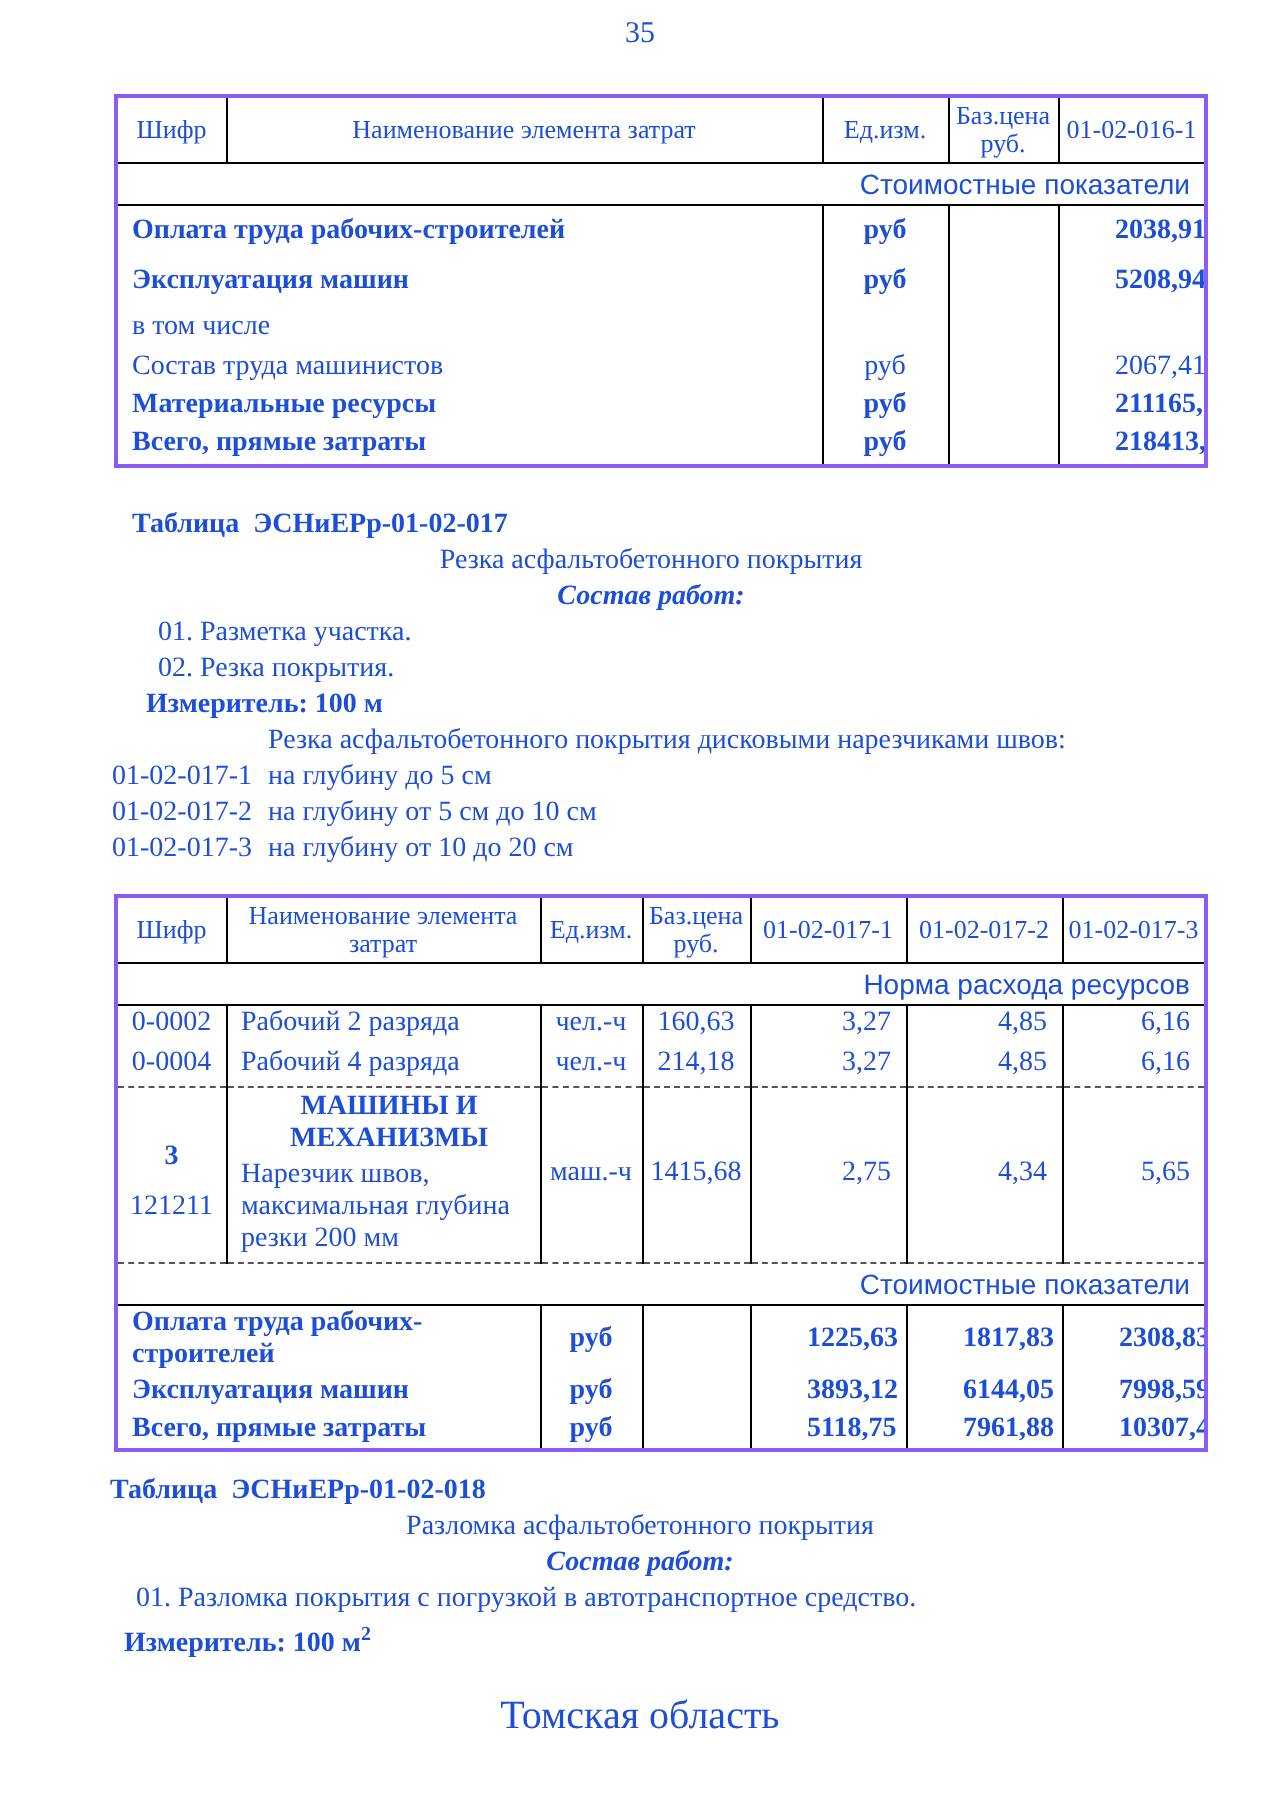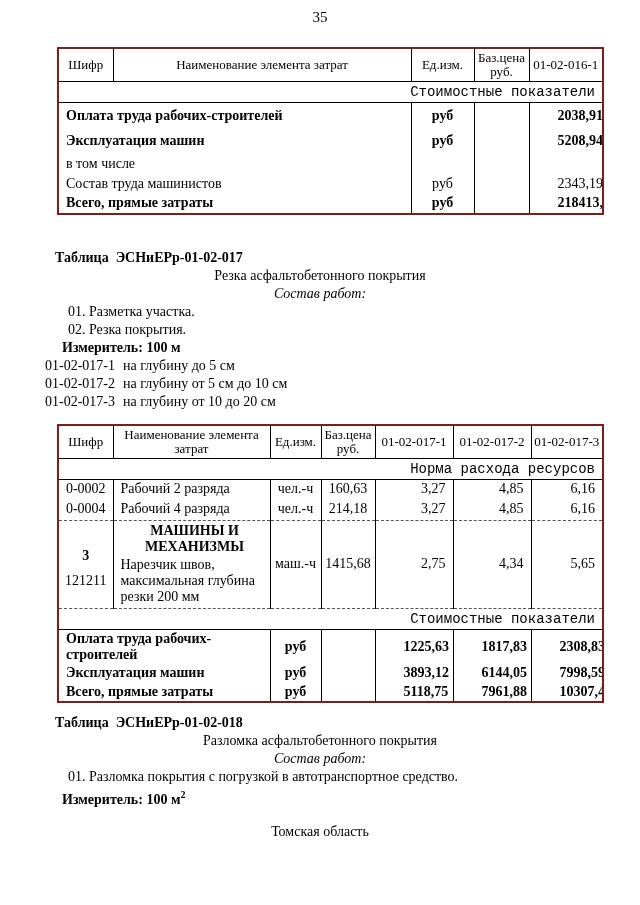--- a/index.html
+++ b/index.html
@@ -1,28 +1,28 @@
 <!DOCTYPE html>
 <html><head>
 <meta charset="utf-8">
 <style>
   html,body{margin:0;padding:0;background:#fff;}
   .page{
-    position:relative;width:640px;height:905px;background:#ffffff;color:#000000;
+    position:relative;width:640px;height:905px;background:#ffffff;color:#1d4ed8;
     font-family:"Liberation Serif","DejaVu Serif",serif;overflow:hidden;
   }
   .pagenum{padding-top:9px;text-align:center;font-size:15px;}
 
   
   table.t{border-collapse:collapse;table-layout:fixed;width:545px;margin-left:57px;
-          border:2px solid #7f1d1d;}
+          border:2px solid #8b5cf6;}
   table.t th{font-weight:normal;font-size:13px;line-height:14px;text-align:center;
              vertical-align:middle;border:1px solid #000;padding:2px 1px;}
   table.t td{font-size:14px;vertical-align:middle;overflow:hidden;}
-  td.slabel{font-family:Liberation Mono, monospace;font-size:11px;
+  td.slabel{font-family:Liberation Sans, sans-serif;font-size:11px;
             text-align:right;padding:2px 7px 2px 0;border-bottom:1px solid #000;}
   .nm{text-align:left;padding-left:7px;}
   .ct{text-align:center;}
   .rt{text-align:right;padding-right:7px;padding-left:28px;}
   .b{font-weight:bold;}
   .vl{border-left:1px solid #000;}
   .vr{border-right:1px solid #000;}
   .h31{height:31px;}.h26{height:26px;}.h25{height:25px;}.h21{height:21px;}
   .h20{height:20px;}.h19{height:19px;}
   tr.sep td{border-bottom:1px dashed #555;}
@@ -32,31 +32,31 @@
   .gcode{height:34px;display:flex;align-items:center;justify-content:center;font-weight:bold;}
   .gtitle{min-height:34px;line-height:16px;font-weight:bold;text-align:center;}
   .mline{line-height:16px;}
   tr.mach td{padding-top:2px;padding-bottom:3px;}
 
   
   .sect{font-size:14px;line-height:18px;}
   .tlabel{font-weight:bold;margin-left:55px;white-space:pre-wrap;}
   .cntr{text-align:center;}
   .ttl{font-weight:normal;}
-  .sub{font-style:italic;}
+  .sub{font-style:italic;font-weight:bold;}
   .work{margin-left:68px;}
   .meas{margin-left:62px;font-weight:bold;}
   .intro{margin-left:123px;}
   .variant{display:flex;}
   .vcode{margin-left:45px;width:78px;flex:0 0 78px;}
-  .mt34{margin-top:34px;}
+  .mt34{margin-top:20px;padding-left:11px;}
   .mt21{margin-top:21px;}
   .mt13{margin-top:13px;}
   .mt11{margin-top:11px;}
-  .footer{margin-top:16px;text-align:center;font-size:14px;}
+  .footer{margin-top:16px;text-align:center;font-size:20px;}
   sup{font-size:10px;}
 </style>
 </head>
 <body>
 
 <div class="page">
 
   <div class="pagenum">35</div>
 
   <table class="t mt21">
@@ -93,38 +93,45 @@
     <tr class="h21">
       <td colspan="2" class="nm">в том числе</td>
       <td class="ct vl vr"></td>
       <td class="vr"></td>
       <td class="rt"></td>
     </tr>
     <tr class="h19">
       <td colspan="2" class="nm">Состав труда машинистов</td>
       <td class="ct vl vr">руб</td>
       <td class="vr"></td>
-      <td class="rt">2343,19</td>
+      <td class="rt">2067,41</td>
+    </tr>
+    <tr class="h19">
+      <td colspan="2" class="nm b">Материальные ресурсы</td>
+      <td class="ct b vl vr">руб</td>
+      <td class="vr"></td>
+      <td class="rt b">211165,76</td>
     </tr>
     <tr class="h20">
       <td colspan="2" class="nm b">Всего, прямые затраты</td>
       <td class="ct b vl vr">руб</td>
       <td class="vr"></td>
       <td class="rt b">218413,61</td>
     </tr>
   </tbody>
     </table>
 
   <div class="sect mt34">
     <div class="tlabel">Таблица  ЭСНиЕРр-01-02-017</div>
     <div class="cntr ttl">Резка асфальтобетонного покрытия</div>
     <div class="cntr sub">Состав работ:</div>
     <div class="work">01. Разметка участка.</div>
     <div class="work">02. Резка покрытия.</div>
     <div class="meas">Измеритель: 100 м</div>
+    <div class="intro">Резка асфальтобетонного покрытия дисковыми нарезчиками швов:</div>
     <div class="variant">
       <span class="vcode">01-02-017-1</span>
       <span>на глубину до 5 см</span>
     </div>
     <div class="variant">
       <span class="vcode">01-02-017-2</span>
       <span>на глубину от 5 см до 10 см</span>
     </div>
     <div class="variant">
       <span class="vcode">01-02-017-3</span>

